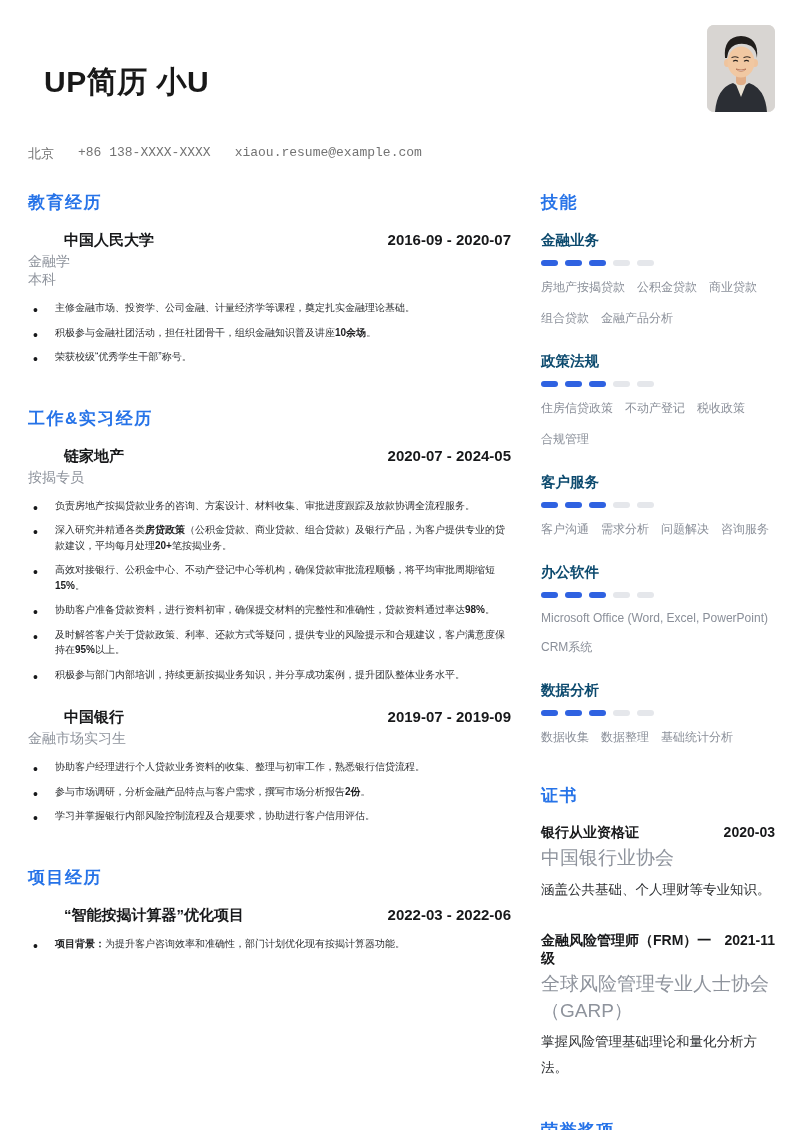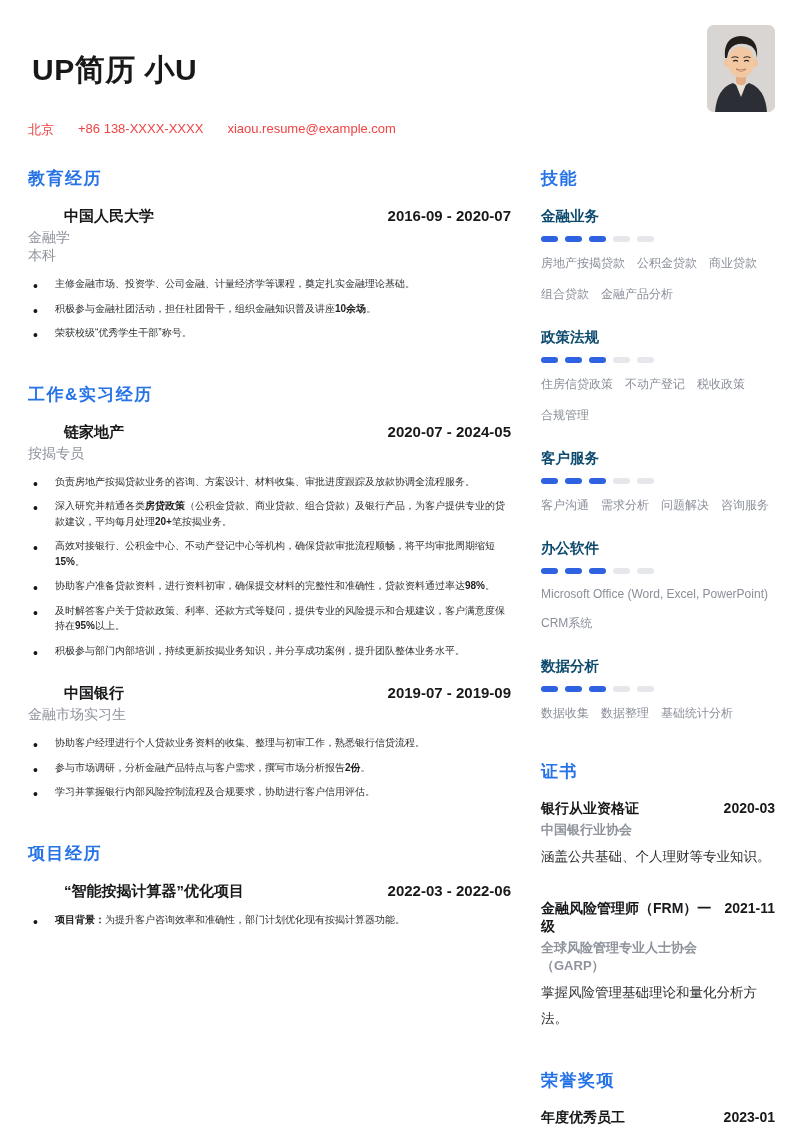--- a/index.html
+++ b/index.html
@@ -9,22 +9,22 @@
     width: 799px; height: 1130px;
     margin: 0 auto;
     background: #ffffff;
     overflow: hidden;
     font-family: "Liberation Sans", "DejaVu Sans", sans-serif;
     color: #2e3033;
     padding: 0 24px 0 28px;
   }
   
   .hdr { padding-top: 46px; }
-  .name { margin: 4px; font-size: 30px; font-weight: 700; color: #181818; letter-spacing: .5px; }
-  .contact { display: flex; gap: 24px; margin-top: 30px; font-size: 13px; color: #ef4444; }
+  .name { margin: 16px; font-size: 30px; font-weight: 700; color: #181818; letter-spacing: .5px; }
+  .contact { display: flex; gap: 24px; margin-top: 42px; font-size: 13px; color: #737373; font-family: Liberation Mono, monospace; }
   .photo {
     position: absolute; top: 25px; right: 24px;
     width: 68px; height: 87px; border-radius: 7px; overflow: hidden;
     background: #d8d5d2;
   }
   .photo svg { display: block; width: 100%; height: 100%; }
   
   .cols { display: flex; gap: 30px; margin-top: 28px; }
   .col-left { width: 483px; flex: none; }
   .col-right { flex: 1; min-width: 0; }
@@ -54,21 +54,21 @@
   .skill-name { margin: 0 0 10px; font-size: 14.5px; font-weight: 700; color: #0c4a6e; }
   .pills { display: flex; gap: 7px; margin-bottom: 13px; }
   .pill { width: 17px; height: 6px; border-radius: 3px; background: var(--pill-off, #e5e7eb); }
   .pill.on { background: var(--pill-on, #2f62e1); }
   .tags { display: flex; flex-wrap: wrap; column-gap: 12px; row-gap: 14px; font-size: 12px; color: #8a8f99; }
   .ritem { margin-bottom: 30px; }
   .ritem:last-child { margin-bottom: 0; }
   .ritem-head { display: flex; justify-content: space-between; align-items: baseline; gap: 8px;
     font-size: 14px; font-weight: 700; color: #17181a; }
   .ritem-head .date { white-space: nowrap; }
-  .ritem-org { font-size: 13px; color: #8e939c; margin-top: 3px; white-space: pre-line; line-height: 1.4; font-weight: bold; }
+  .ritem-org { font-size: 19px; color: #8e939c; margin-top: 3px; white-space: pre-line; line-height: 1.4; }
   .ritem-desc { font-size: 13.5px; color: #2e3033; line-height: 1.9; margin-top: 5px; }
 </style>
 </head>
 <body>
 
 <div class="page">
 
   <div class="photo">
     <svg viewBox="0 0 68 87" aria-hidden="true">
       <rect x="0" y="0" width="68" height="87" fill="#d8d5d2"></rect>

